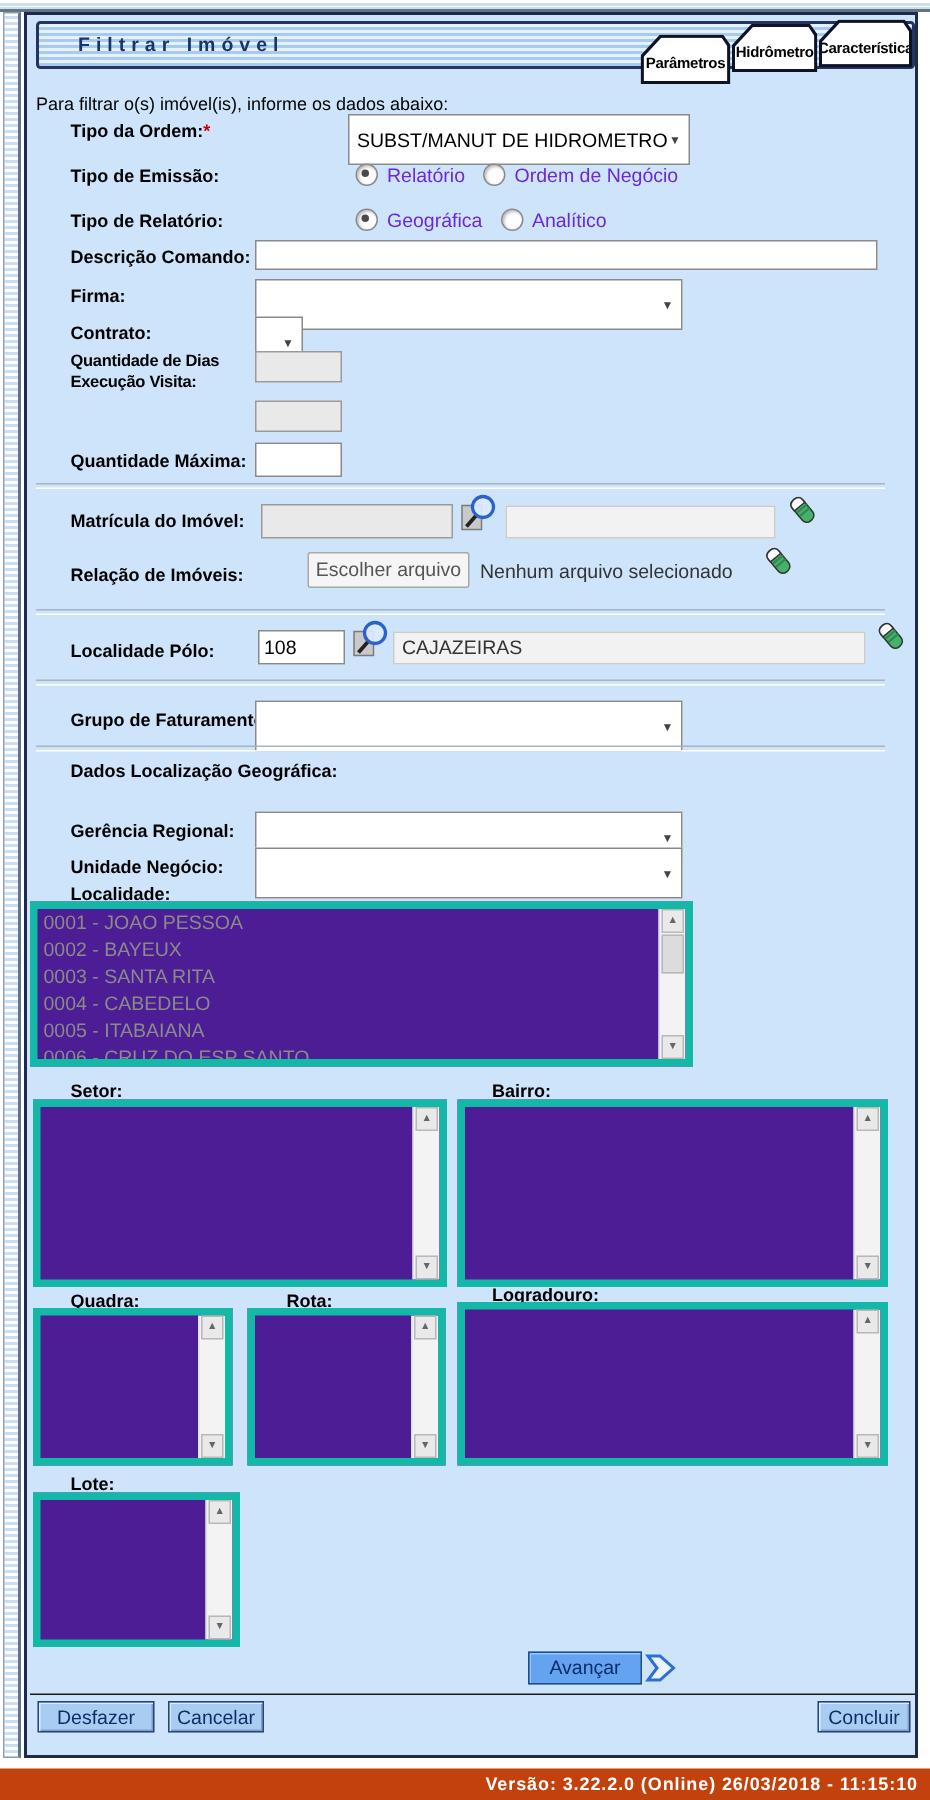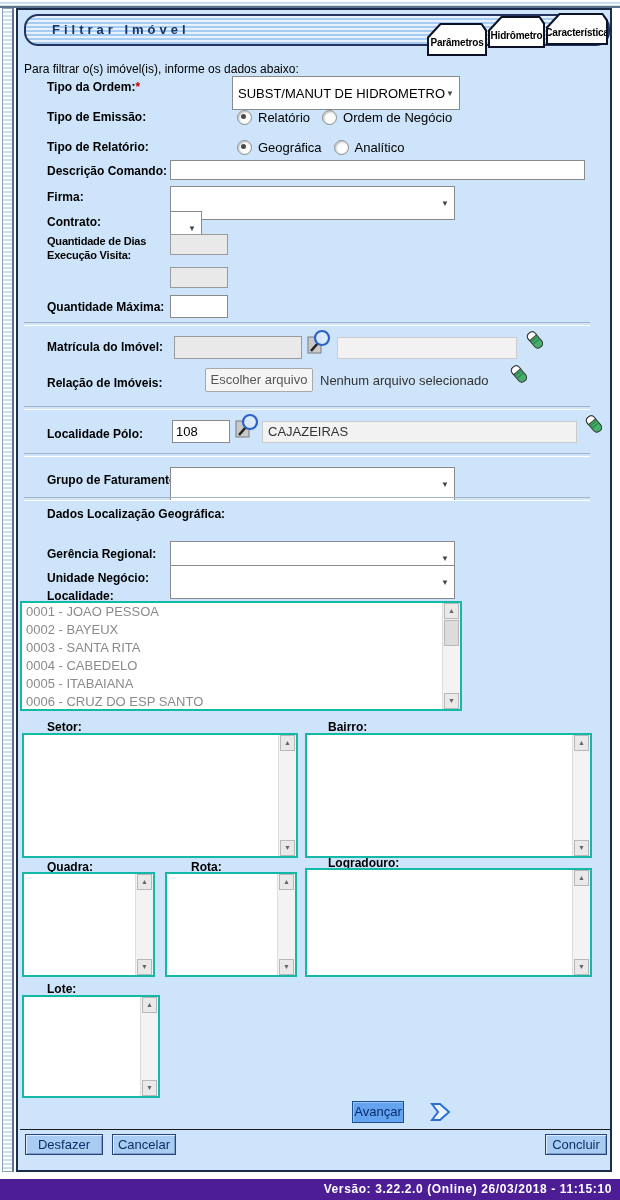--- a/index.html
+++ b/index.html
@@ -12,21 +12,21 @@
     background:repeating-linear-gradient(180deg,#ffffff 0 1px,#c9def1 1px 3px);
     border-bottom:2px solid #5f7589;}
   .left-strip{position:absolute;left:2px;top:8px;width:12px;height:1164px;box-sizing:border-box;
     background:repeating-linear-gradient(180deg,#ffffff 0 2px,#c9def1 2px 4px);
     border:1px solid #8aa0b8;border-right:2px solid #5f7589;}
   
   .panel{position:absolute;left:16px;top:8px;width:596px;height:1164px;box-sizing:border-box;
     background:#cee4fa;border:2px solid #1c2b4a;}
   
   .title-bar{position:absolute;left:6px;top:4px;width:586px;height:32px;box-sizing:border-box;
-    border:2px solid #24335f;border-radius:14px;z-index:1;
+    border:2px solid #24335f;border-radius:3px;z-index:1;
     background:repeating-linear-gradient(180deg,#e6f1fd 0 2px,#a6cbf0 2px 4px);}
   .title-text{position:absolute;left:26px;top:0;line-height:28px;font-size:13px;font-weight:bold;
     color:#16356b;letter-spacing:4px;}
   
   .tab{position:absolute;z-index:3;}
   .tab-bg{position:absolute;left:0;top:0;width:100%;height:100%;background:#0d1326;
     clip-path:polygon(0 14px,13px 0,calc(100% - 5px) 0,100% 7px,100% 100%,0 100%);}
   .tab-inner{position:absolute;left:2px;top:2px;right:2px;bottom:2px;background:#ffffff;
     clip-path:polygon(0 13px,12px 0,calc(100% - 4px) 0,100% 6px,100% 100%,0 100%);
     display:flex;align-items:center;justify-content:center;padding-top:6px;box-sizing:border-box;
@@ -43,23 +43,23 @@
     height:22px;font-size:13px;color:#333;line-height:20px;padding:0 5px;}
   .select{position:absolute;box-sizing:border-box;background:#fff;border:1px solid #8a8a8a;height:22px;
     display:flex;align-items:center;justify-content:space-between;padding:16px 5px;font-size:13px;color:#000;
     cursor:default;}
   .sel-arrow{font-size:8px;color:#444;flex:0 0 auto;}
   .radio-row{position:absolute;height:16px;white-space:nowrap;}
   .radio{display:inline-block;width:13px;height:13px;border-radius:50%;background:#fdfdfd;
     border:1px solid #8a8a8a;box-shadow:inset 1px 1px 2px #b9b9b9;vertical-align:middle;position:relative;}
   .radio.checked::after{content:"";position:absolute;left:3px;top:3px;width:5px;height:5px;
     border-radius:50%;background:#4a4a4a;}
-  .radio-label{font-size:13px;color:#000000;margin:0 12px 0 6px;vertical-align:middle;}
-  
-  .listbox{position:absolute;box-sizing:border-box;background:#ffffff;border:2px solid #14b8a6;overflow:hidden;}
+  .radio-label{font-size:13px;color:#6d28d9;margin:0 12px 0 6px;vertical-align:middle;}
+  
+  .listbox{position:absolute;box-sizing:border-box;background:#4c1d95;border:5px solid #14b8a6;overflow:hidden;}
   .lb-item{font-size:13px;color:#8a8a8a;line-height:18px;padding-left:4px;white-space:nowrap;}
   .sb{position:absolute;right:0;top:0;bottom:0;width:17px;background:#f3f3f3;border-left:1px solid #dddddd;}
   .sb-btn{position:absolute;left:1px;width:15px;height:16px;box-sizing:border-box;background:#e9e9e9;
     border:1px solid #b8b8b8;color:#666;font-size:7px;text-align:center;line-height:14px;cursor:default;}
   .sb-up{top:0;}.sb-down{bottom:0;}
   .sb-thumb{position:absolute;left:1px;top:17px;width:15px;height:26px;box-sizing:border-box;
     background:#dcdcdc;border:1px solid #b8b8b8;}
   
   .sep{position:absolute;left:6px;width:566px;height:2px;border-top:1px solid #a4b4c4;border-bottom:1px solid #ffffff;}
   .sep-dark{position:absolute;left:2px;width:590px;height:1px;background:#1a1a1a;}
@@ -69,21 +69,21 @@
     box-shadow:inset 1px 1px 0 #ddecfb, inset -1px -1px 0 #7f9fc8;
     color:#0d2f66;font-size:13px;text-align:center;cursor:default;
     font-family:"Liberation Sans",sans-serif;}
   .btn-avancar{background:#64a3f0;border:1px solid #1f4e8c;box-shadow:inset 1px 1px 0 #9cc5f7;color:#0b2d6b;}
   .file-btn{position:absolute;box-sizing:border-box;background:#f5f5f5;border:1px solid #a8a8a8;
     border-radius:2px;color:#555;font-size:13px;text-align:center;}
   .file-status{position:absolute;font-size:13px;color:#333;}
   .icon{position:absolute;}
   
   .footer{position:absolute;left:0;top:1179px;width:620px;height:21px;box-sizing:border-box;
-    background:#4c1d95;color:#ffffff;font-size:12px;font-weight:bold;text-align:right;
+    background:#c2410c;color:#ffffff;font-size:12px;font-weight:bold;text-align:right;
     line-height:21px;padding-right:8px;letter-spacing:0.6px;}
 </style>
 </head>
 <body>
 
 <div class="top-strip"></div>
 <div class="left-strip"></div>
 
 <div class="panel">
 
@@ -283,21 +283,21 @@
   </div>
 
   <div class="lbl" style="top:972px;">Lote:</div>
   <div class="listbox" style="left:4px;top:985px;width:138px;height:103px;">
     <div class="sb">
       <div class="sb-btn sb-up">▲</div>
       <div class="sb-btn sb-down">▼</div>
     </div>
   </div>
 
-  <div class="btn btn-avancar" style="left:334px;top:1091px;width:52px;height:22px;line-height:20px;">Avançar</div>
+  <div class="btn btn-avancar" style="left:334px;top:1091px;width:76px;height:22px;line-height:20px;">Avançar</div>
   <div class="icon" style="left:412px;top:1088px;">
     <svg width="22" height="28" viewBox="0 0 22 28">
       <path d="M2 6 L10 6 L19 14 L10 22 L2 22 L8 14 Z" fill="#e9f2fd" stroke="#2a6fd4" stroke-width="2"></path>
     </svg>
   </div>
 
   <div class="sep-dark" style="top:1119px;"></div>
 
   <div class="btn" style="left:7px;top:1124px;width:78px;height:21px;line-height:19px;">Desfazer</div>
   <div class="btn" style="left:94px;top:1124px;width:64px;height:21px;line-height:19px;">Cancelar</div>

